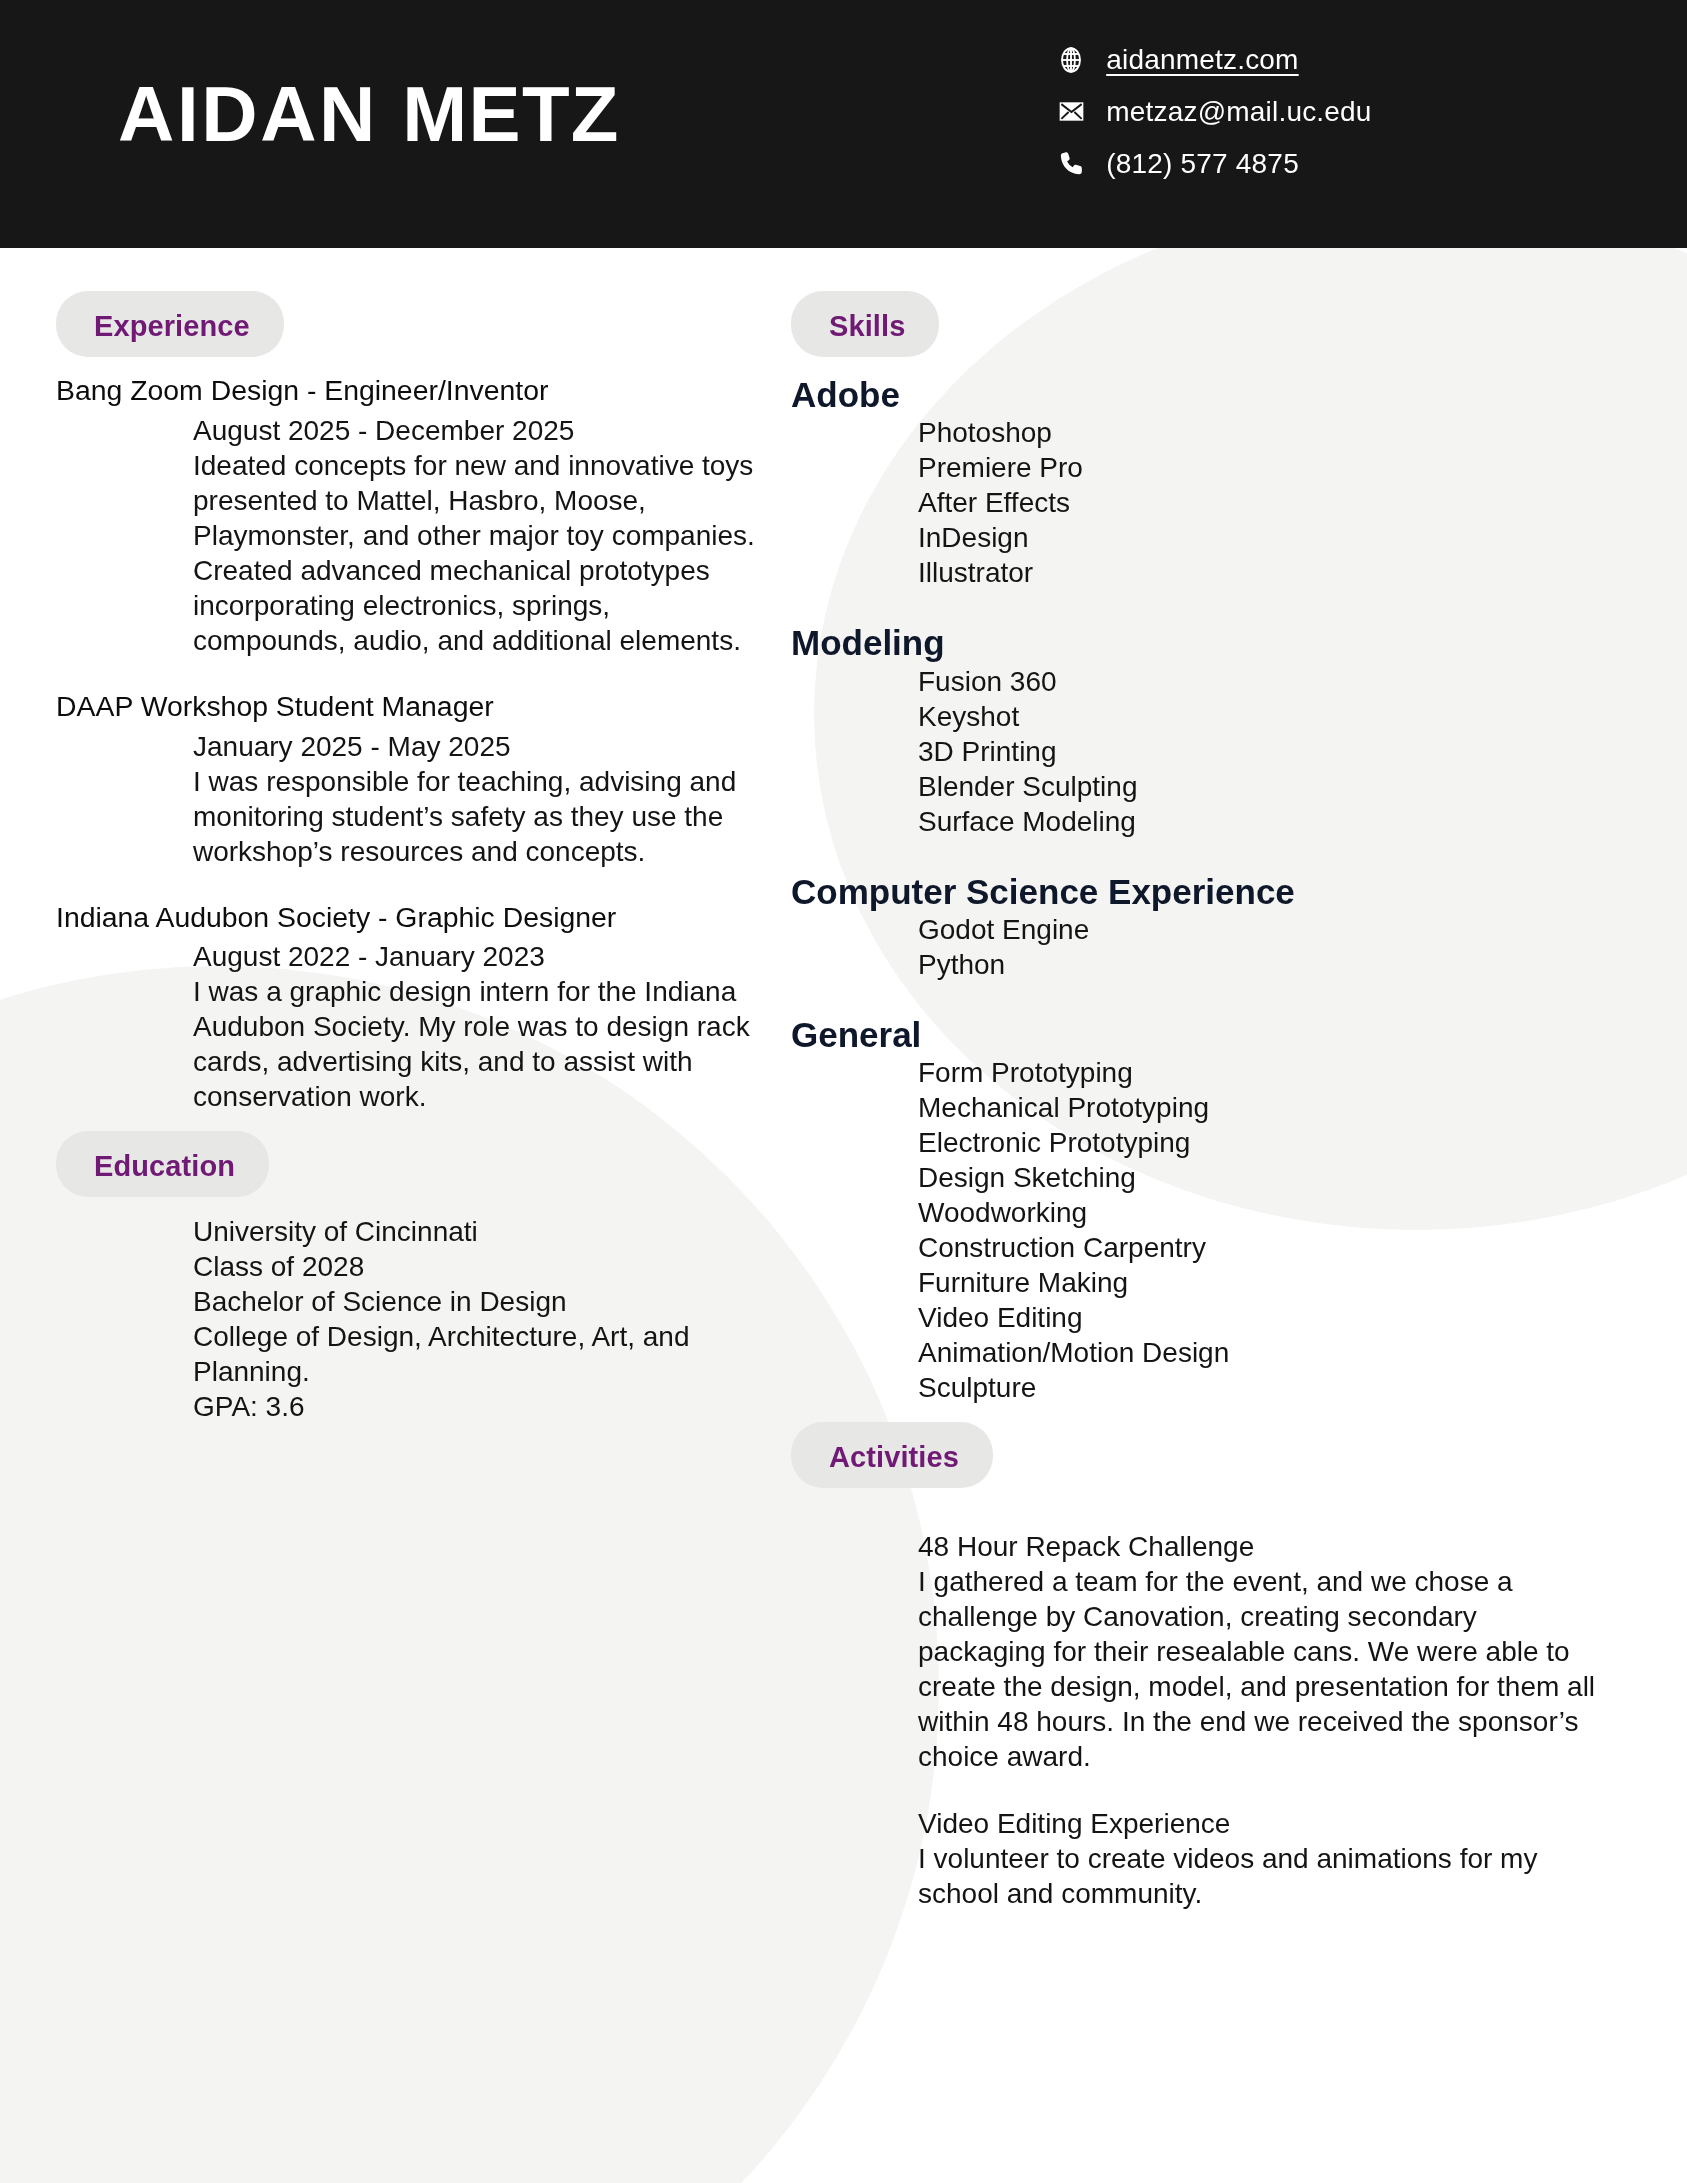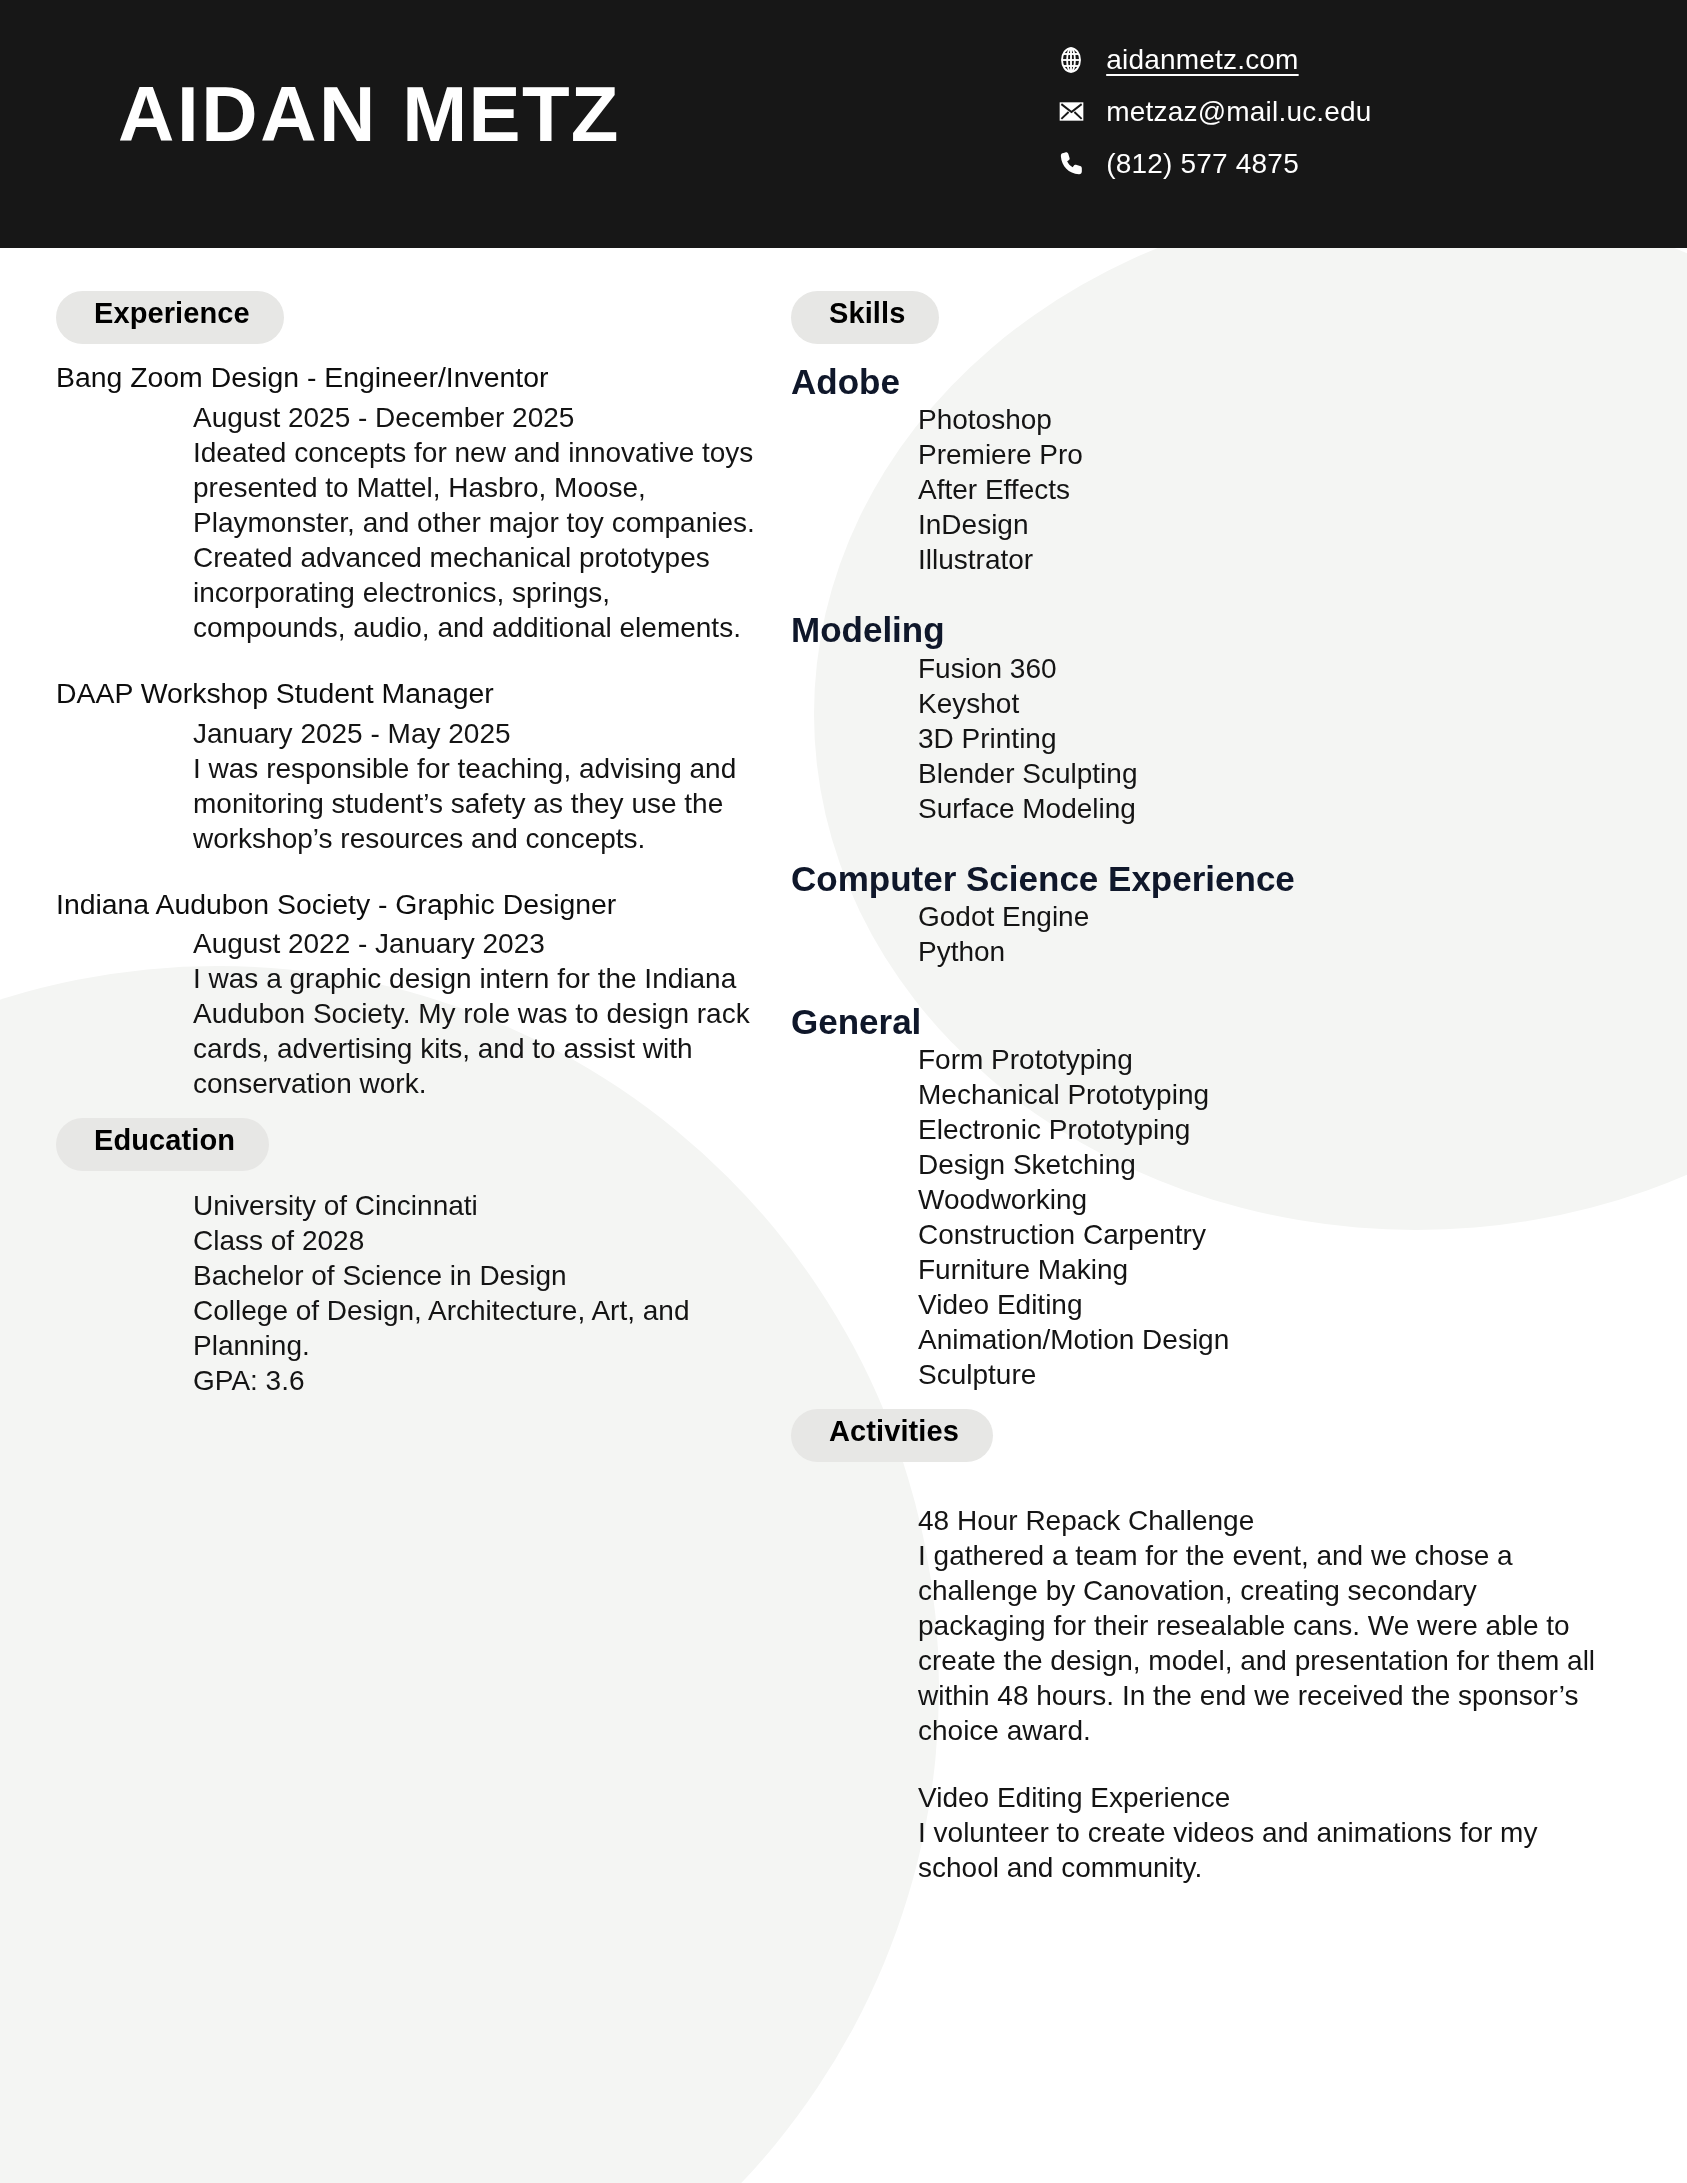--- a/index.html
+++ b/index.html
@@ -70,24 +70,24 @@
 
   
   .col { position:absolute; z-index:3; }
   .col-left  { left:56px;  top:291px;  width:701px; }
   .col-right { left:791px; top:291px; width:814px; }
 
   .pill {
     display:inline-block;
     background:#e7e7e5;
     border-radius:32px;
-    padding:8px 34px 16px 38px;
+    padding:21px 34px 16px 38px;
     font-size:29px;
     font-weight:700;
-    color:#000000;
+    color:#701a75;
     letter-spacing:0.1px;
     line-height:1;
   }
   .pill-wrap { line-height:0; }
 
   .block { margin-left:81px; }
   .block-r { margin-left:71px; }
 
   .job-title {
     font-size:28.4px;

